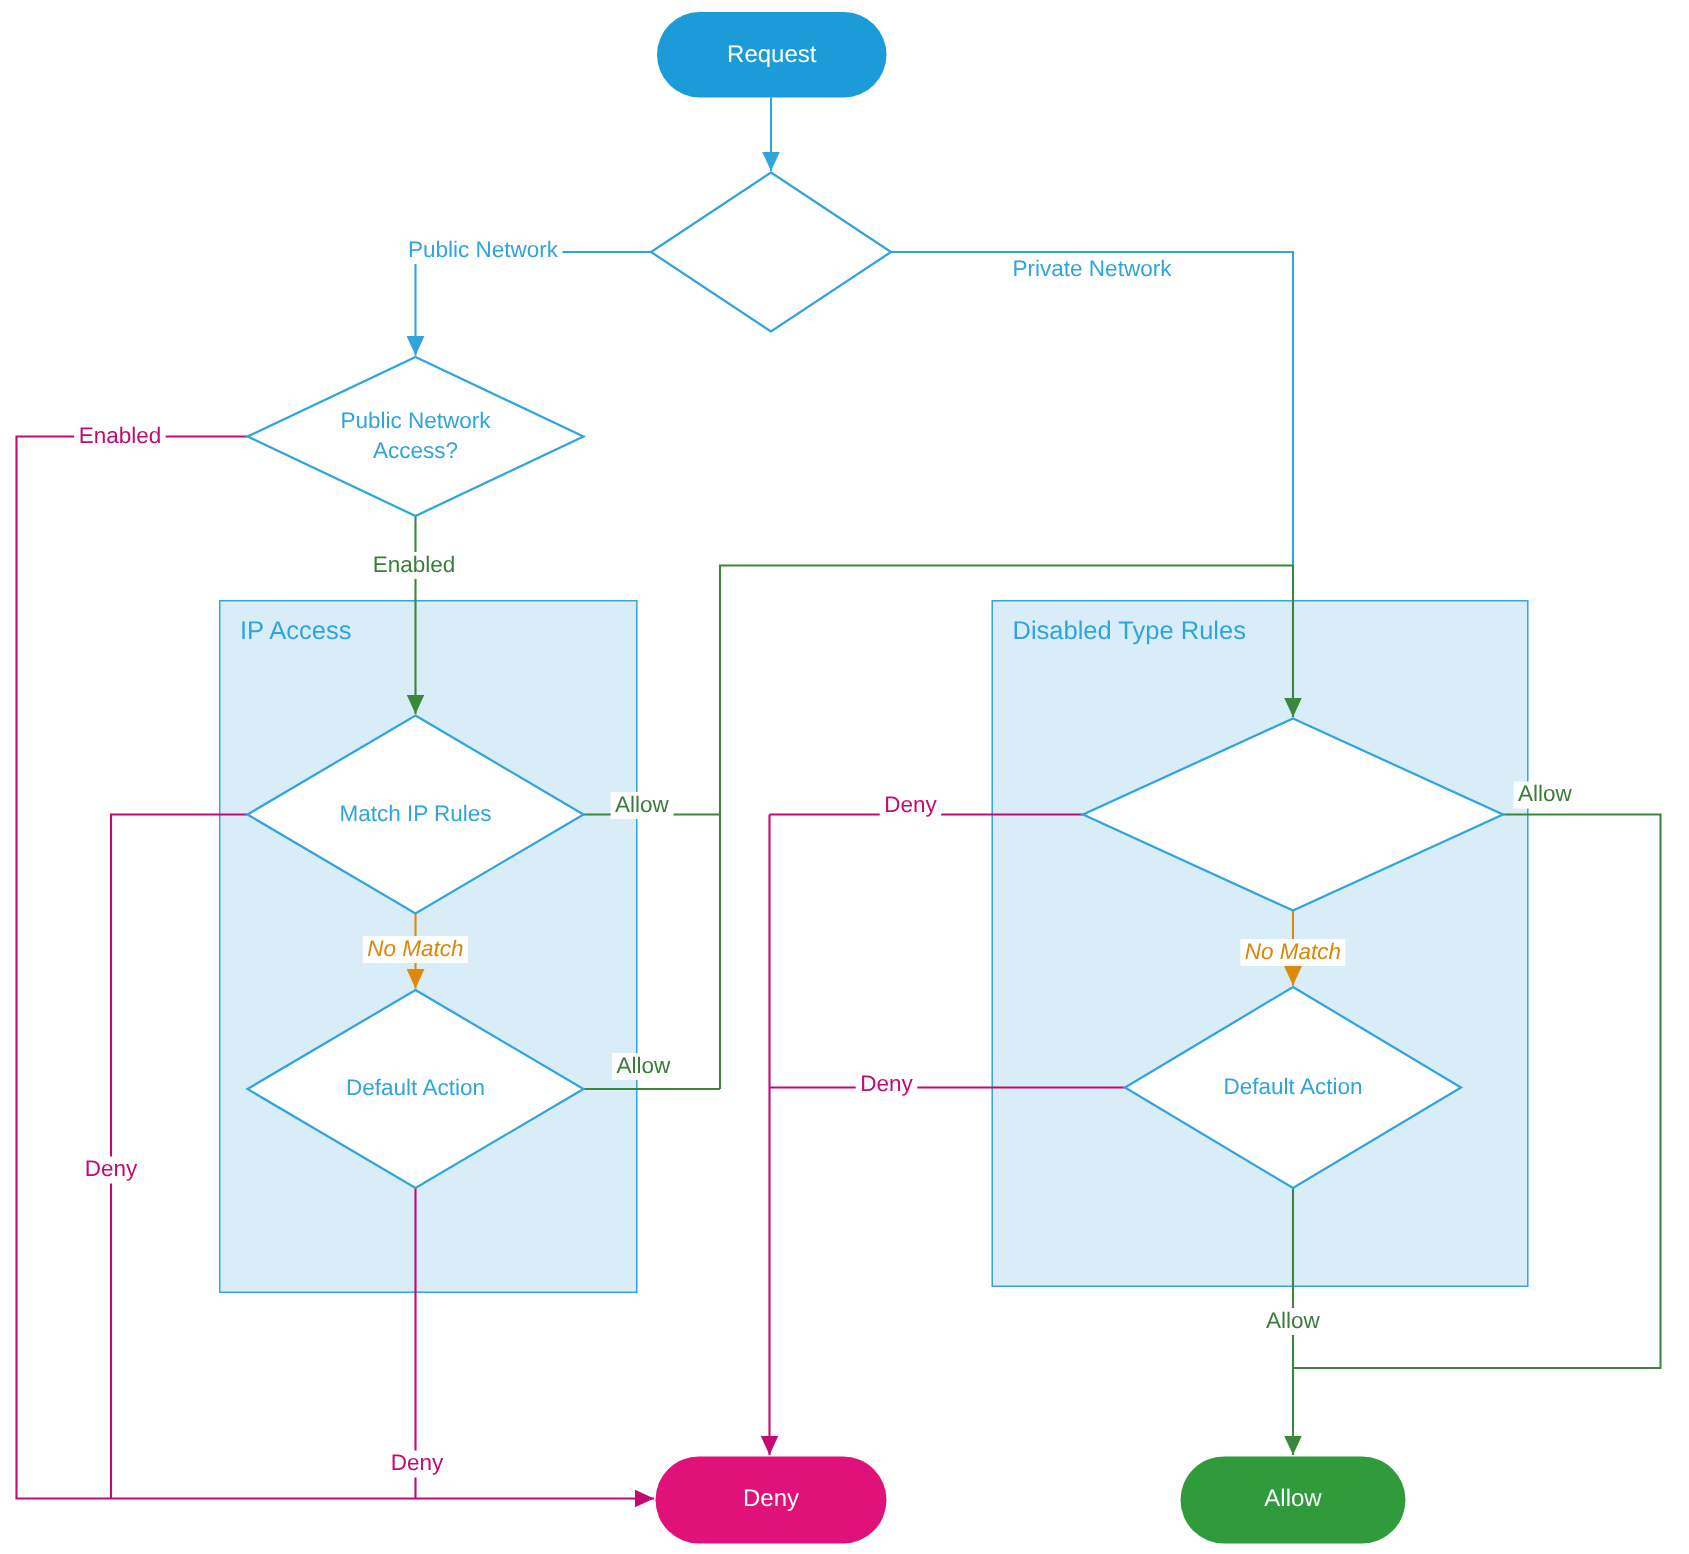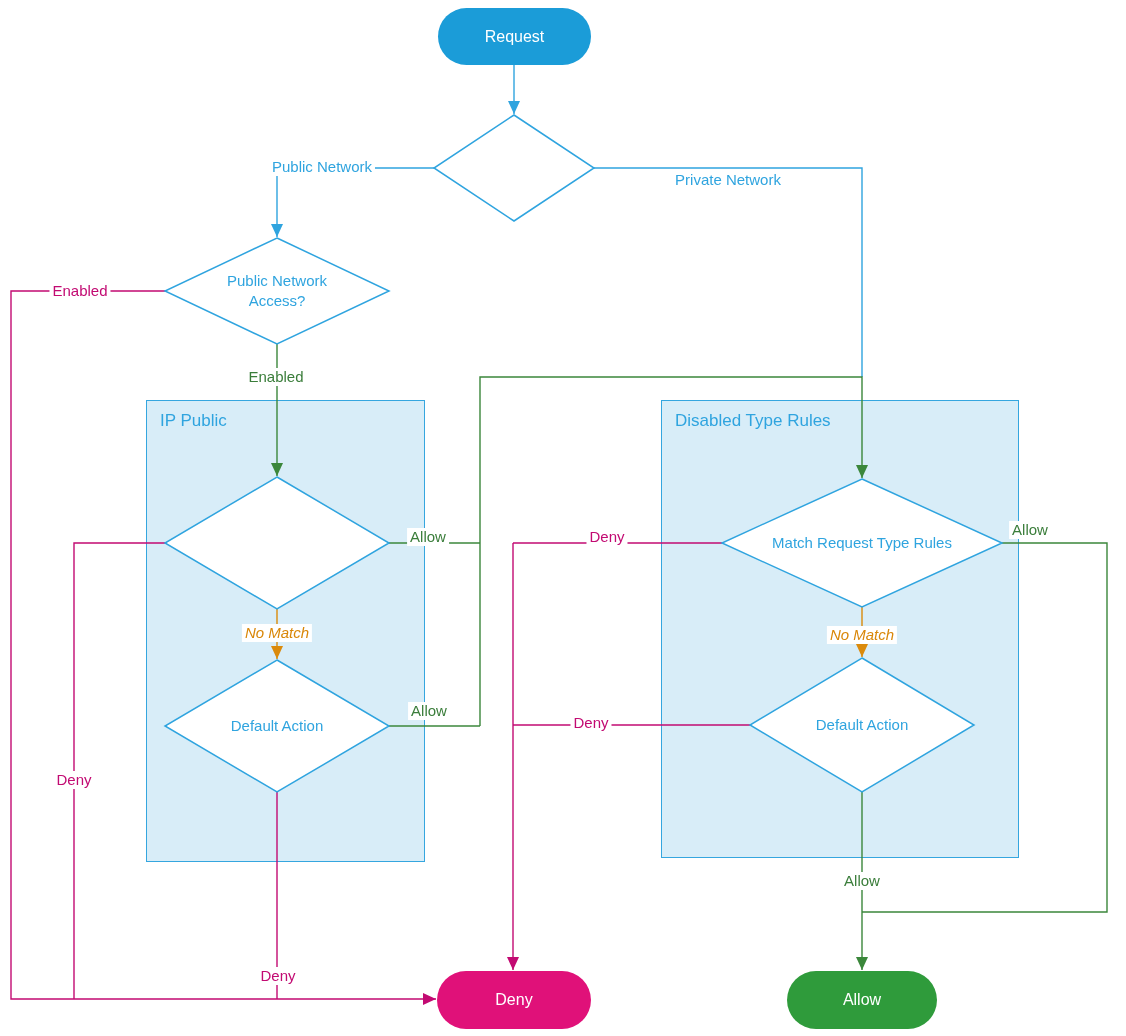--- a/index.html
+++ b/index.html
@@ -41,21 +41,21 @@
   .lbl-green{color:#3A7D3A;}
   .lbl-pink{color:#C20A72;}
   .lbl-orange{color:#D98708;font-style:italic;}
 </style>
 </head>
 <body>
 
 <div class="canvas">
 
   <div class="group" style="left:146px;top:400px;width:279px;height:462px;">
-    <div class="group-label">IP Public</div>
+    <div class="group-label">IP Access</div>
   </div>
   <div class="group" style="left:661px;top:400px;width:358px;height:458px;">
     <div class="group-label">Disabled Type Rules</div>
   </div>
 
   <svg class="connectors" width="1126" height="1036" viewBox="0 0 1126 1036">
     <defs>
       <marker id="arr-blue" markerUnits="userSpaceOnUse" markerWidth="14" markerHeight="12" refX="13" refY="6" orient="auto">
         <path d="M0,0 L13,6 L0,12 Z" fill="#2FA4DF"></path>
       </marker>
@@ -104,22 +104,22 @@
   </div>
   <div class="terminal deny" style="left:437px;top:971px;width:154px;height:58px;">
     <span>Deny</span>
   </div>
   <div class="terminal allow" style="left:787px;top:971px;width:150px;height:58px;">
     <span>Allow</span>
   </div>
 
   <div class="diamond-label" style="left:165px;top:238px;width:224px;height:106px;">Public Network
 Access?</div>
+  <div class="diamond-label" style="left:165px;top:477px;width:224px;height:132px;">Match IP Rules</div>
   <div class="diamond-label" style="left:165px;top:660px;width:224px;height:132px;">Default Action</div>
-  <div class="diamond-label" style="left:722px;top:479px;width:280px;height:128px;">Match Request Type Rules</div>
   <div class="diamond-label" style="left:750px;top:658px;width:224px;height:134px;">Default Action</div>
 
   <div class="edge-label lbl-blue" style="left:322px;top:167px;">Public Network</div>
   <div class="edge-label lbl-blue" style="left:728px;top:180px;">Private Network</div>
   <div class="edge-label lbl-pink" style="left:80px;top:291px;">Enabled</div>
   <div class="edge-label lbl-green" style="left:276px;top:377px;">Enabled</div>
   <div class="edge-label lbl-green" style="left:428px;top:537px;">Allow</div>
   <div class="edge-label lbl-orange" style="left:277px;top:633px;">No Match</div>
   <div class="edge-label lbl-green" style="left:429px;top:711px;">Allow</div>
   <div class="edge-label lbl-pink" style="left:74px;top:780px;">Deny</div>

